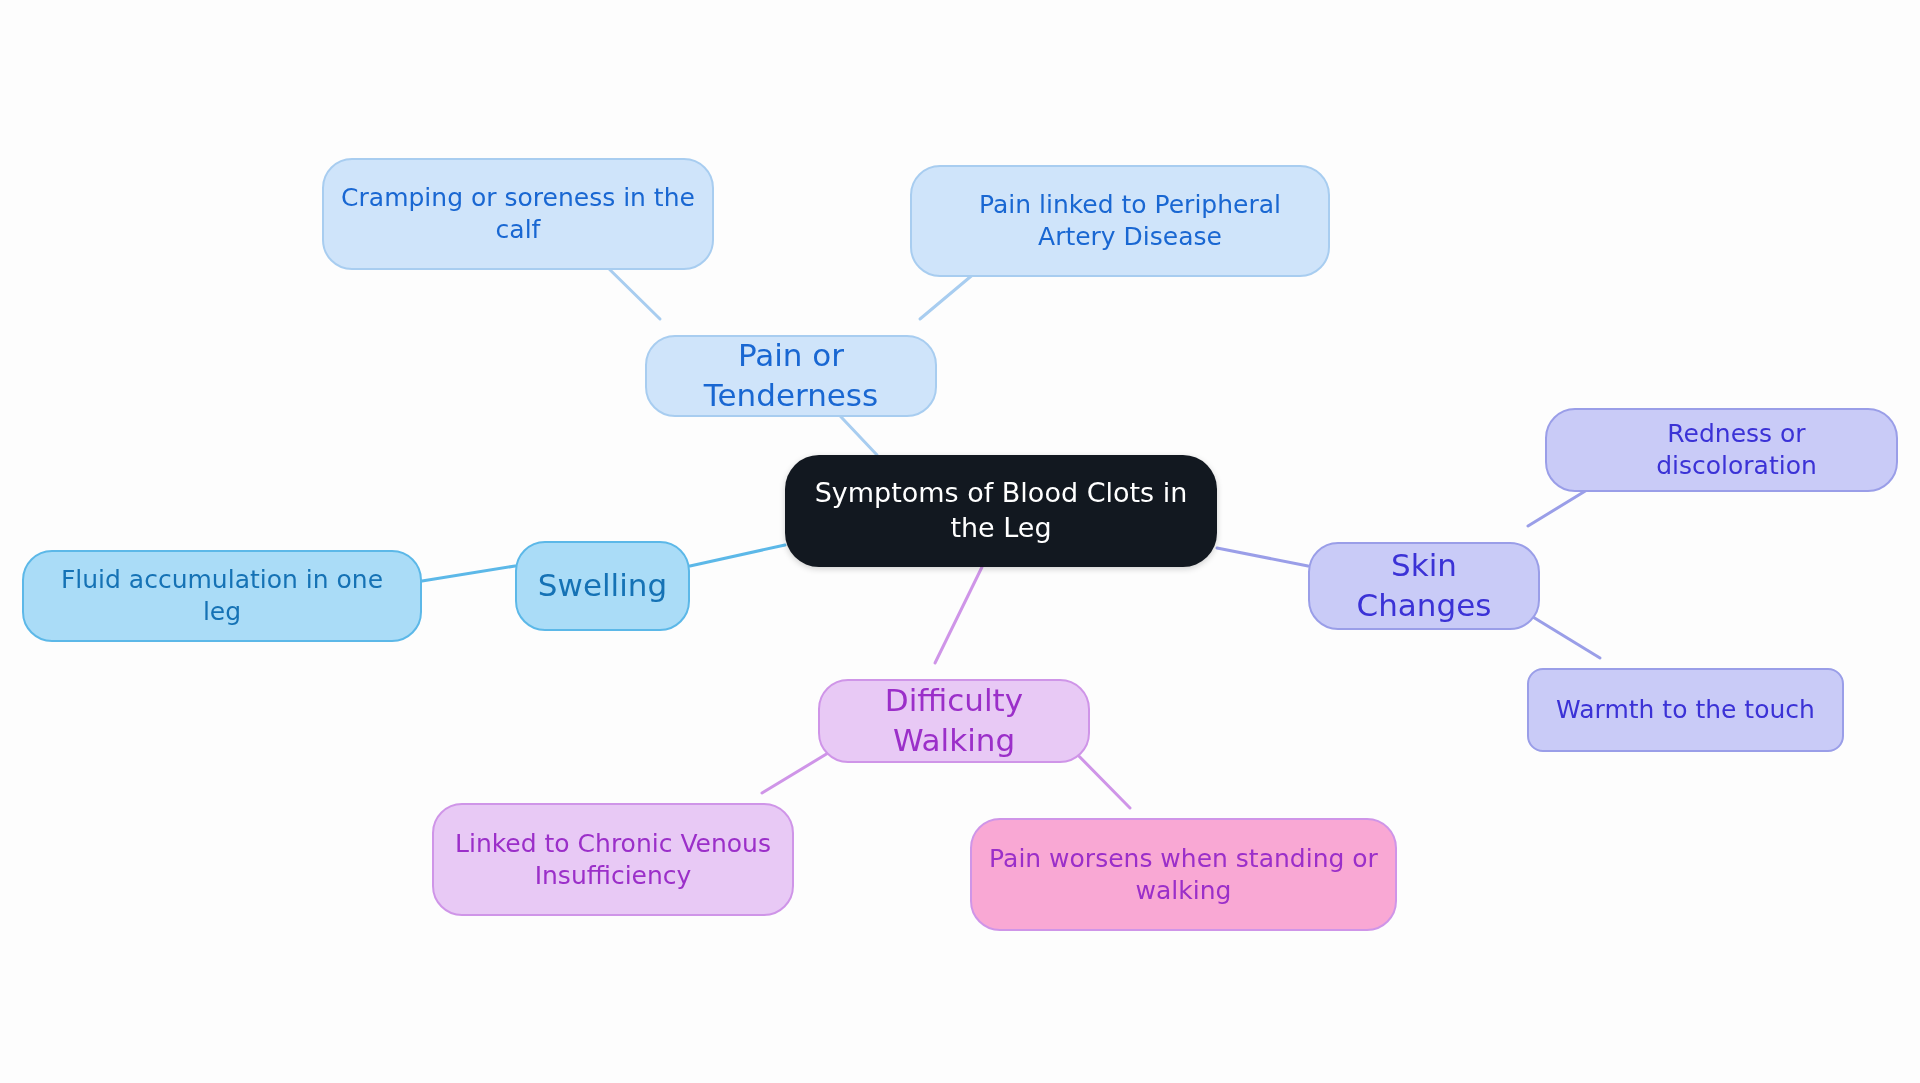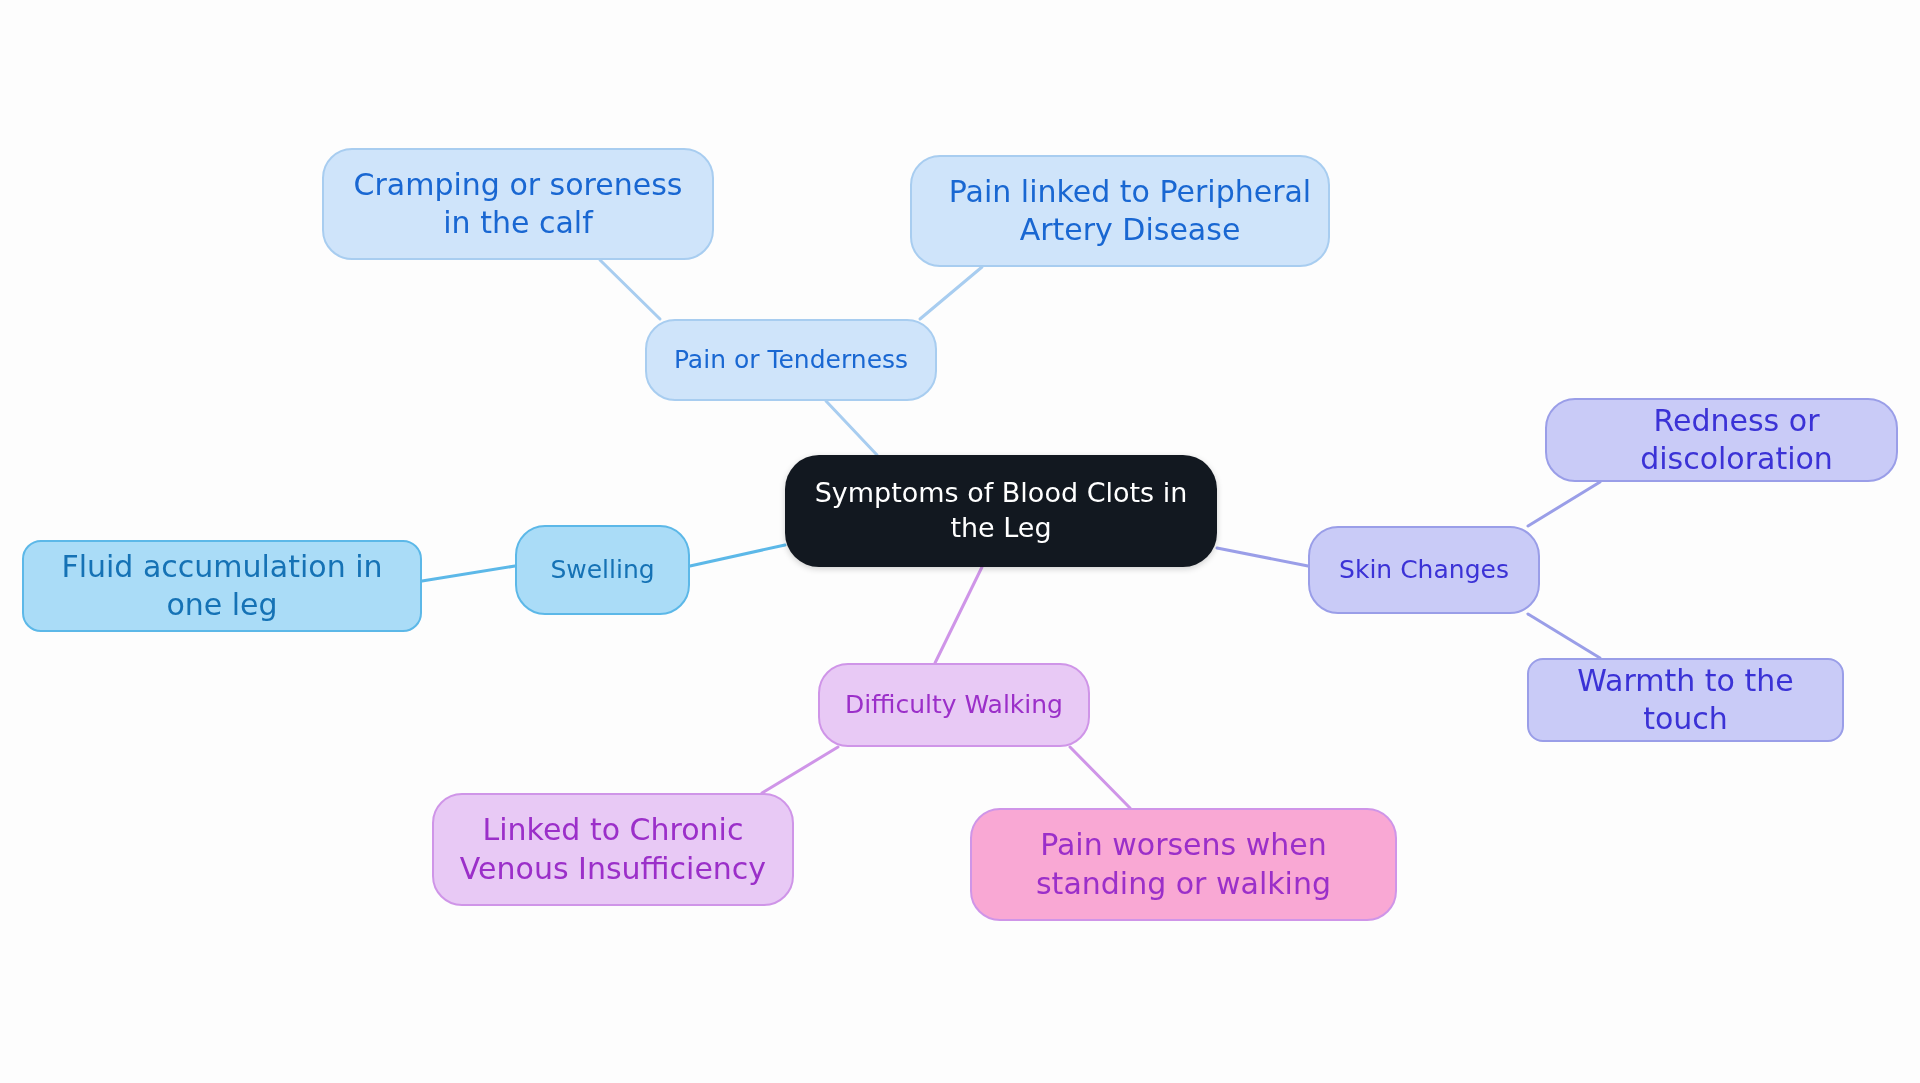--- a/index.html
+++ b/index.html
@@ -44,22 +44,22 @@
     padding: 0 14px;
     width: 100%;
   }
   .node-central {
     border-width: 0;
     color: #ffffff;
     font-size: 27px;
     border-radius: 34px;
     box-shadow: 0 2px 6px rgba(0,0,0,0.18);
   }
-  .node-branch { font-size: 25px; }
-  .node-leaf   { font-size: 30px; }
+  .node-branch { font-size: 31px; margin-top: 16px; }
+  .node-leaf   { font-size: 25px; margin-top: 10px; }
 </style>
 </head>
 <body>
 
 <div id="mindmap-root" style="background: rgb(253, 253, 253);">
   <svg id="edge-layer" viewBox="0 0 1920 1083" xmlns="http://www.w3.org/2000/svg">
       <line x1="877" y1="455" x2="826" y2="401" stroke="#a8cdf0" stroke-width="3" stroke-linecap="round"></line>
       <line x1="785" y1="545" x2="690" y2="566" stroke="#5cb8e8" stroke-width="3" stroke-linecap="round"></line>
       <line x1="1217" y1="548" x2="1308" y2="566" stroke="#9a9ee8" stroke-width="3" stroke-linecap="round"></line>
       <line x1="982" y1="567" x2="935" y2="663" stroke="#cf95e8" stroke-width="3" stroke-linecap="round"></line>
@@ -80,21 +80,21 @@
       </div>
       <div class="node node-leaf" style="left: 322px; top: 148px; width: 392px; height: 112px; background: rgb(207, 228, 250); border-color: rgb(168, 205, 240); color: rgb(25, 103, 210); border-radius: 30px;">
         <span class="node-label">Cramping or soreness in the calf</span>
       </div>
       <div class="node node-leaf" style="left: 910px; top: 155px; width: 420px; height: 112px; background: rgb(207, 228, 250); border-color: rgb(168, 205, 240); color: rgb(25, 103, 210); border-radius: 30px; padding-left: 20px;">
         <span class="node-label">Pain linked to Peripheral Artery Disease</span>
       </div>
       <div class="node node-branch" style="left: 515px; top: 525px; width: 175px; height: 90px; background: rgb(170, 220, 247); border-color: rgb(92, 184, 232); color: rgb(21, 114, 181); border-radius: 30px;">
         <span class="node-label">Swelling</span>
       </div>
-      <div class="node node-leaf" style="left: 22px; top: 540px; width: 400px; height: 92px; background: rgb(170, 220, 247); border-color: rgb(92, 184, 232); color: rgb(21, 114, 181); border-radius: 19px;">
+      <div class="node node-leaf" style="left: 22px; top: 540px; width: 400px; height: 92px; background: rgb(170, 220, 247); border-color: rgb(92, 184, 232); color: rgb(21, 114, 181); border-radius: 30px;">
         <span class="node-label">Fluid accumulation in one leg</span>
       </div>
       <div class="node node-branch" style="left: 1308px; top: 526px; width: 232px; height: 88px; background: rgb(201, 203, 247); border-color: rgb(154, 158, 232); color: rgb(59, 50, 214); border-radius: 30px; align-items: center;">
         <span class="node-label">Skin Changes</span>
       </div>
       <div class="node node-leaf" style="left: 1545px; top: 398px; width: 353px; height: 84px; background: rgb(201, 203, 247); border-color: rgb(154, 158, 232); color: rgb(59, 50, 214); border-radius: 30px; padding-left: 30px;">
         <span class="node-label">Redness or discoloration</span>
       </div>
       <div class="node node-leaf" style="left: 1527px; top: 658px; width: 317px; height: 84px; background: rgb(201, 203, 247); border-color: rgb(154, 158, 232); color: rgb(59, 50, 214); border-radius: 16px;">
         <span class="node-label">Warmth to the touch</span>

